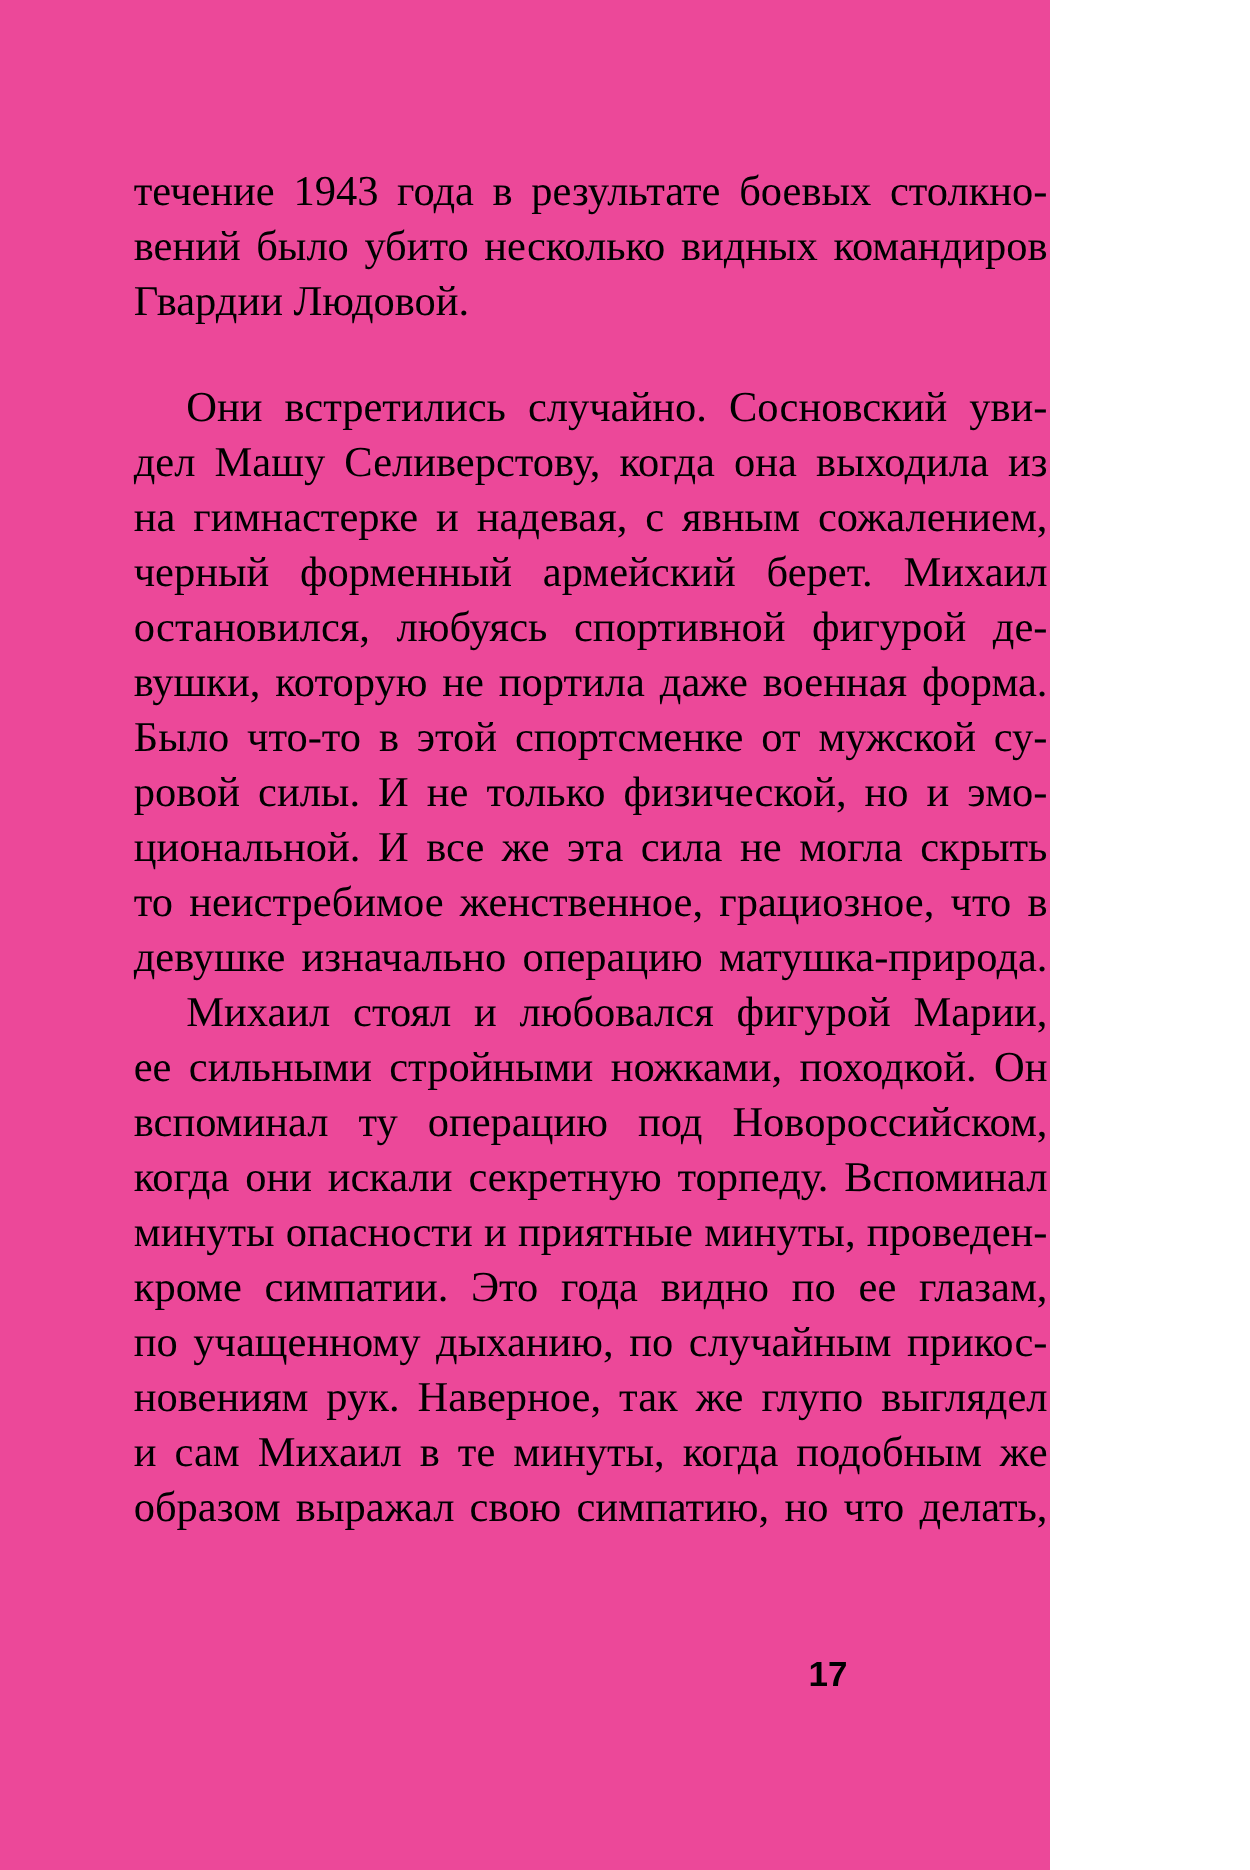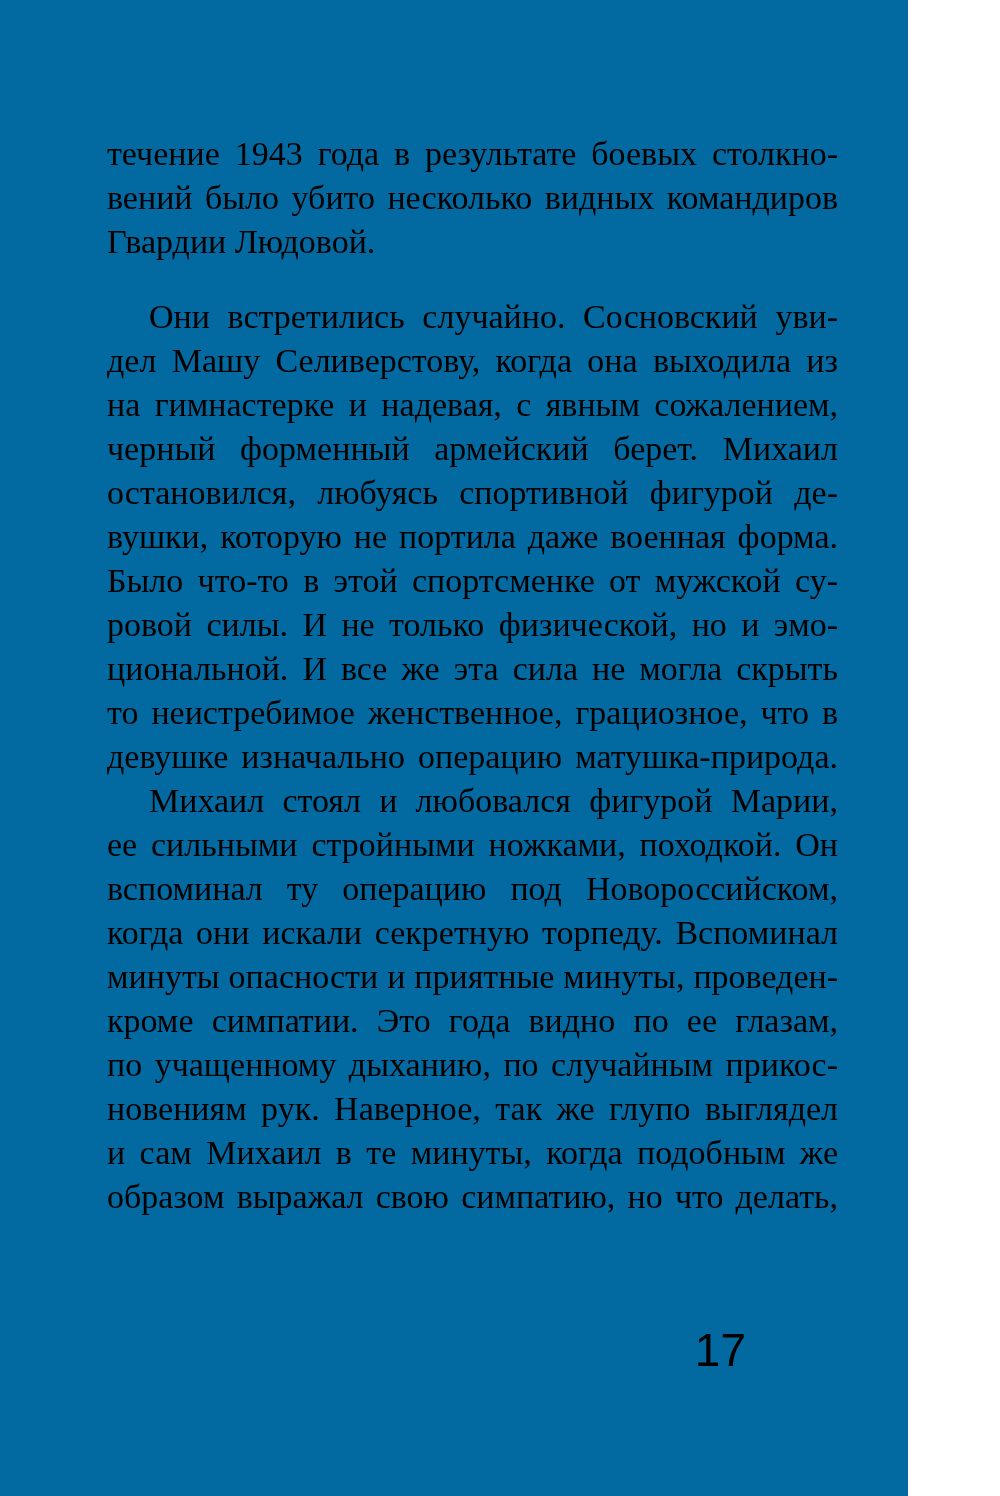--- a/index.html
+++ b/index.html
@@ -6,23 +6,23 @@
   html, body { margin: 0; padding: 0; }
   body {
     width: 1000px;
     height: 1496px;
     background: #ffffff;
     font-family: "Liberation Serif", "DejaVu Serif", serif;
     color: #000000;
   }
   .page {
     position: relative;
-    width: 908px;
+    width: 840px;
     height: 1496px;
-    background: #0369a1;
+    background: #ec4899;
     overflow: hidden;
   }
   .text-block {
     position: absolute;
     left: 107px;
     top: 132px;
     width: 731px;
   }
   .line {
     margin: 0;
@@ -33,28 +33,28 @@
     white-space: normal;
     text-align: justify;
     text-align-last: justify;
     text-justify: inter-word;
   }
   .line.end {
     text-align: right;
     text-align-last: left;
   }
   .line.indent { text-indent: 42px; }
-  .line.gap { margin-top: 31px; }
+  .line.gap { margin-top: 41px; }
   .page-number {
     position: absolute;
     top: 1324px;
     right: 162px;
     font-family: "Liberation Sans", "DejaVu Sans", sans-serif;
-    font-weight: 400;
-    font-size: 46px;
+    font-weight: 700;
+    font-size: 28px;
     line-height: 1.15;
     color: #000000;
   }
 </style>
 </head>
 <body>
 
 <div class="page">
   <main class="text-block">
     <p class="line">течение 1943 года в результате боевых столкно-</p>

